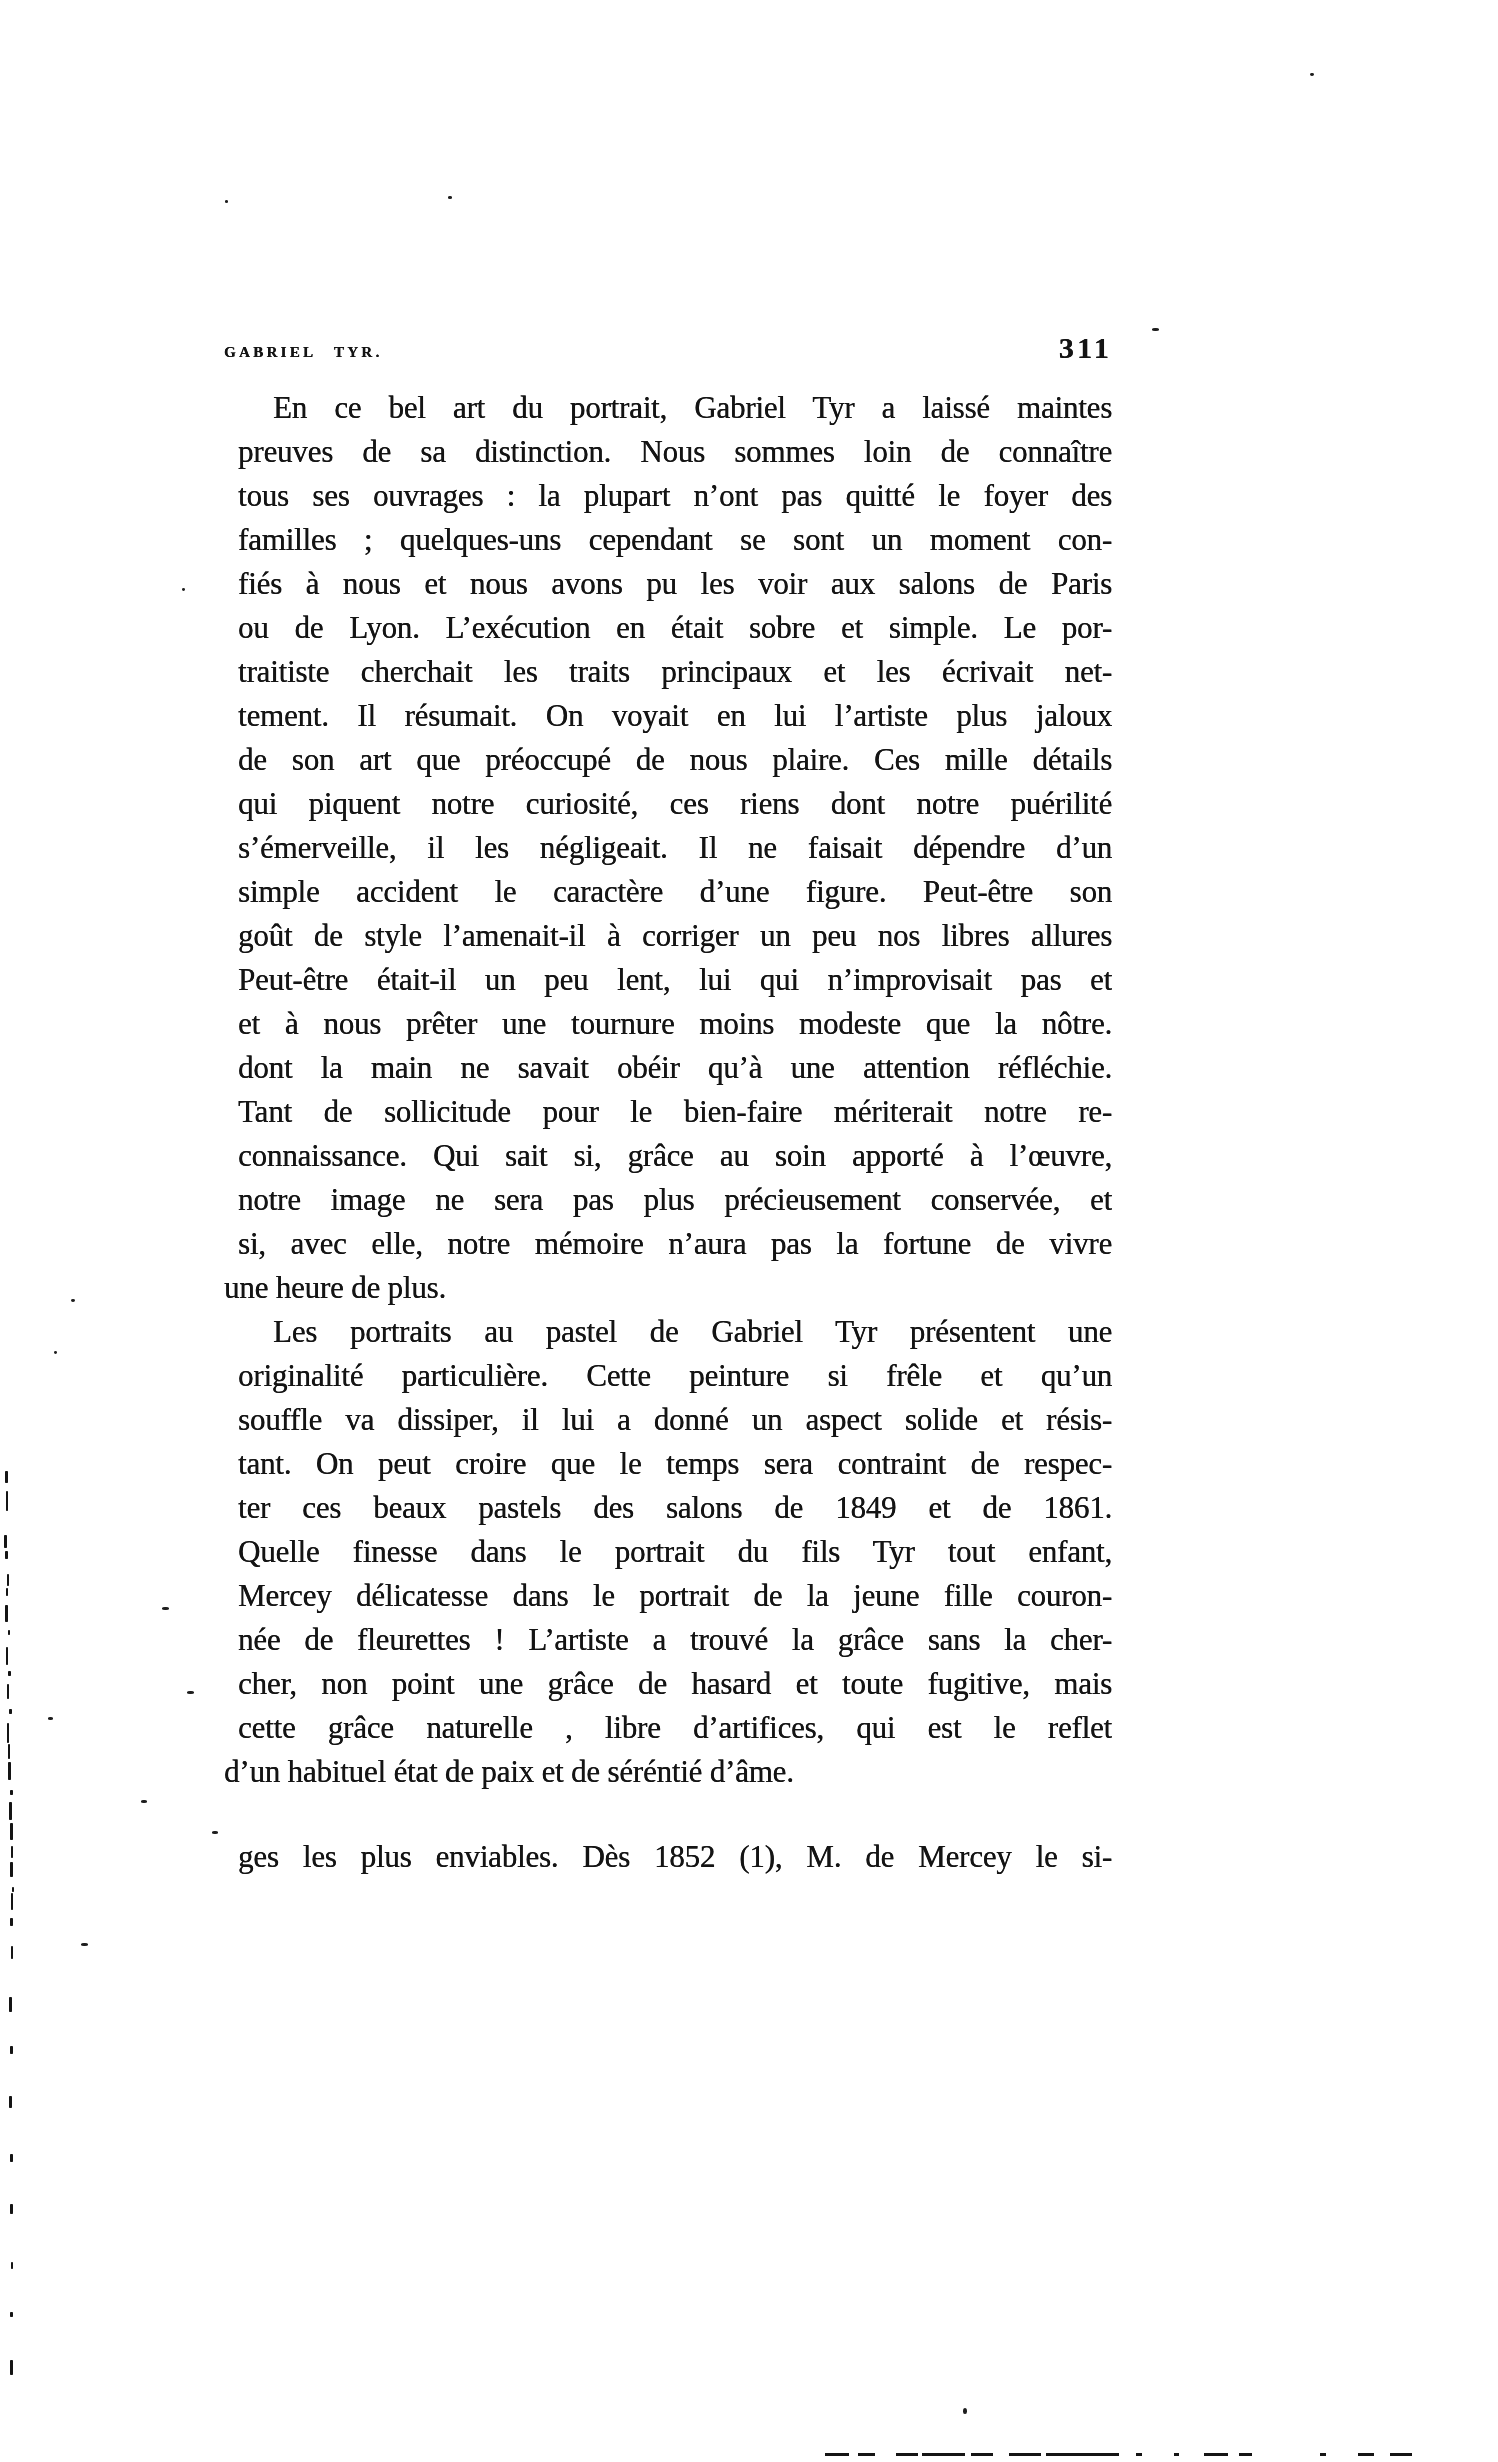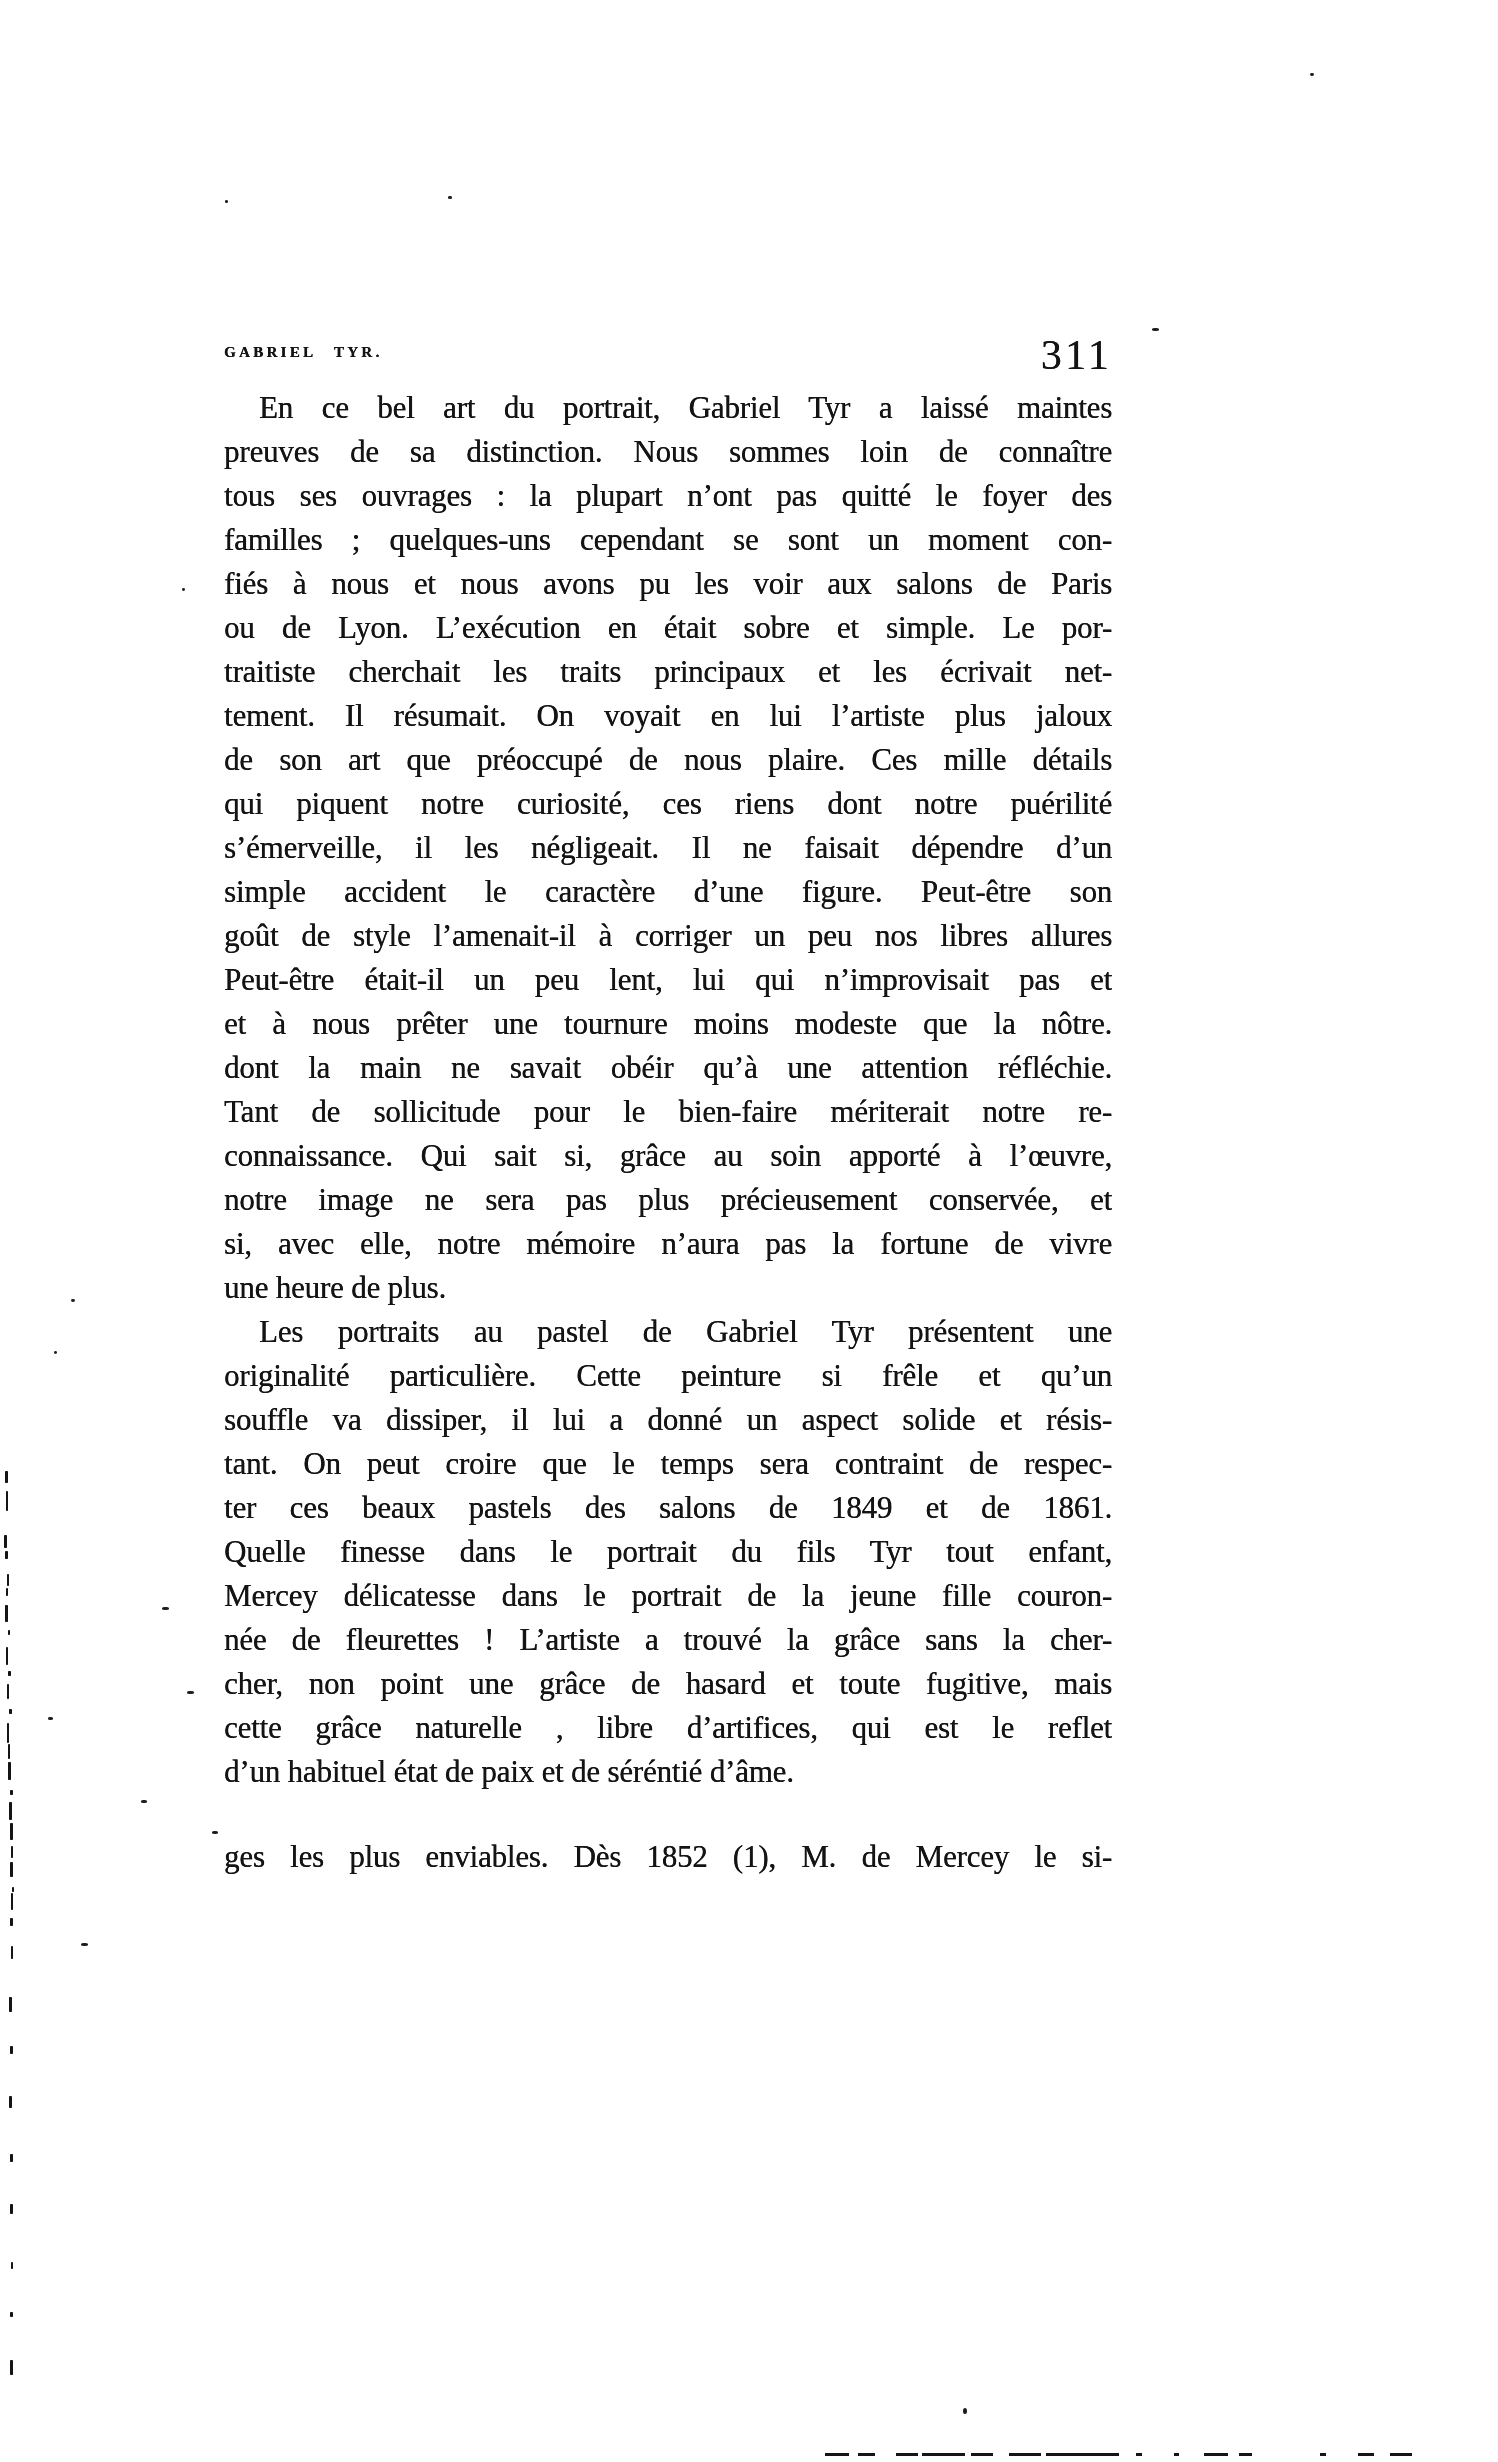--- a/index.html
+++ b/index.html
@@ -17,35 +17,35 @@
   }
   .header-title{
     display:block;
     font-size:15px;font-weight:bold;
     letter-spacing:3.3px;word-spacing:11.6px;
     line-height:28px;
     text-shadow:0.3px 0 currentColor;
   }
   .page-number{
     position:absolute;right:0px;top:-6.6px;
-    font-size:42px;font-weight:normal;letter-spacing:3.3px;
+    font-size:30px;font-weight:bold;letter-spacing:3.3px;
     text-shadow:0.3px 0 currentColor;
   }
   
   .text-block{
     position:absolute;left:224px;top:386px;width:888px;
     font-size:31px;line-height:44px;
     letter-spacing:-0.2px;
     text-shadow:0.3px 0 currentColor;
   }
   .line{
     height:44px;overflow:hidden;
     text-align:justify;
   }
-  .jl{text-align-last:justify;}
+  .jl{text-align-last:justify;margin-left:14px;}
   .ind{text-indent:35px;}
   .para{position:relative;}
   .para.gap{margin-top:41px;}
   
   .tick{position:absolute;width:2.5px;background:#101010;border-radius:0.8px;}
   .dash{position:absolute;height:3.3px;top:2453px;background:#101010;}
   .speck{position:absolute;background:#1d1d1d;border-radius:45%;}
 </style>
 </head>
 <body>

